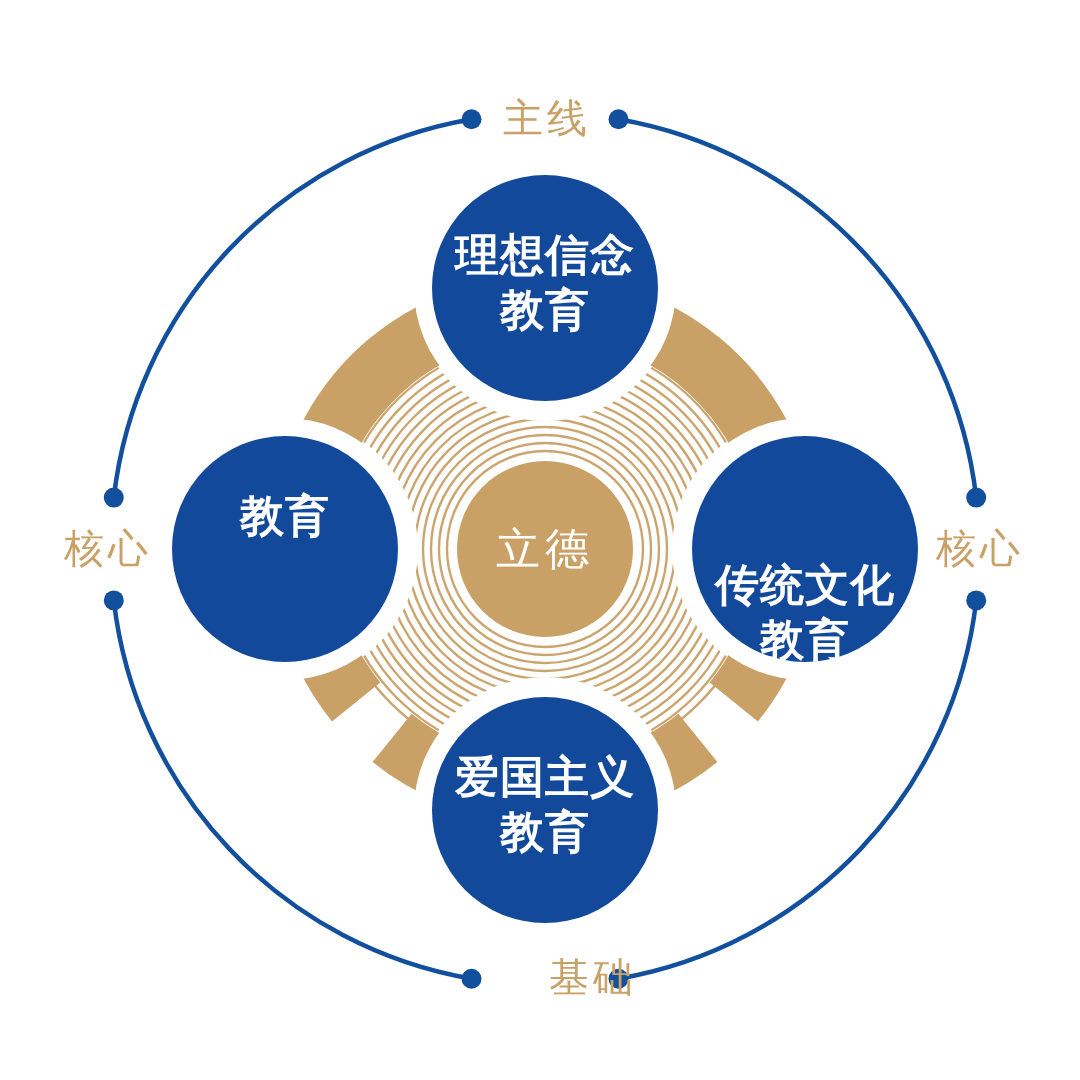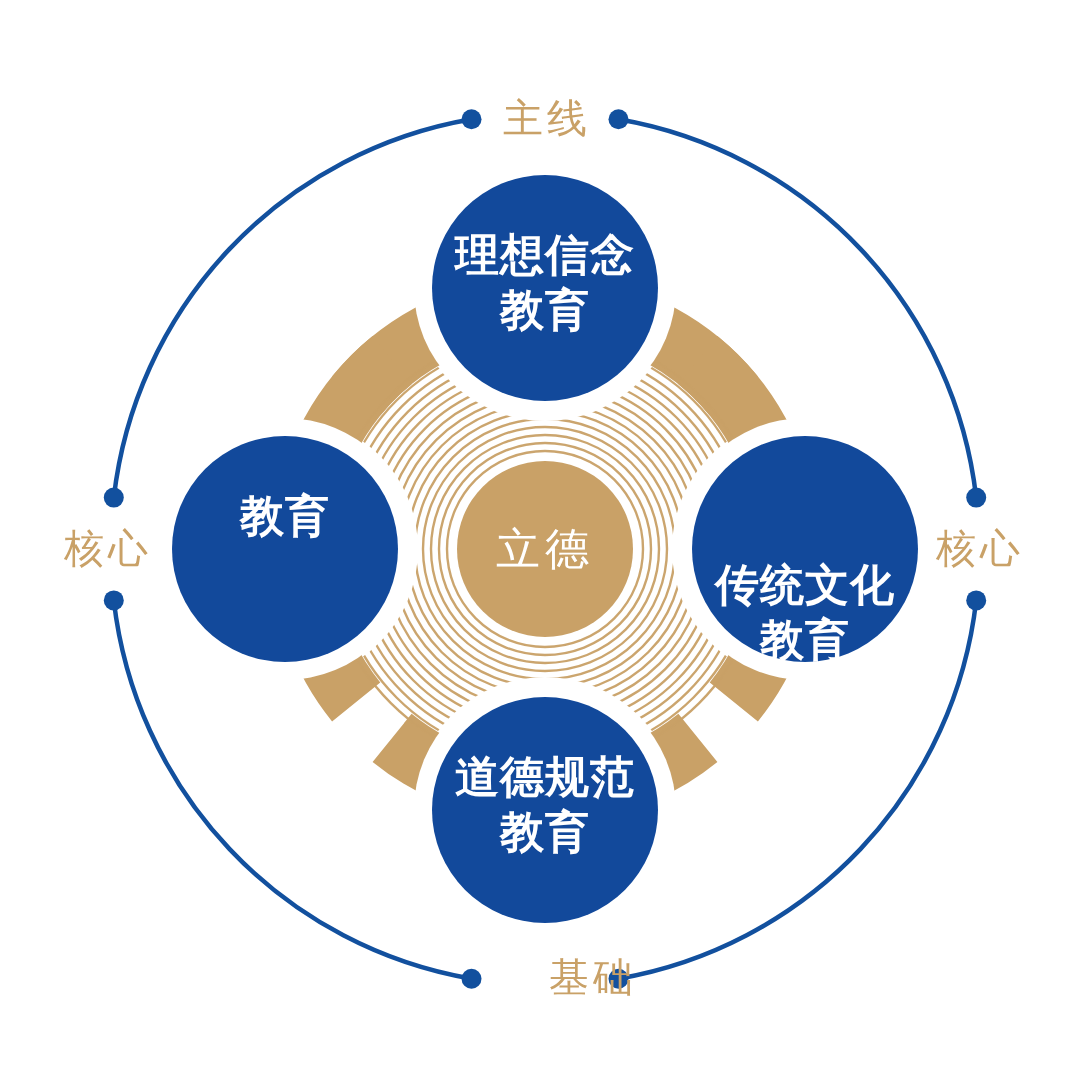--- a/index.html
+++ b/index.html
@@ -172,21 +172,21 @@
   <div class="node-label" style="left:125px; top:489px; width:320px; height:120px;">
     <span>教育</span>
   </div>
 
   <div class="node-label" style="left:645px; top:510px; width:320px; height:120px;margin-top:48px;">
     <span>传统文化</span>
     <span>教育</span>
   </div>
 
   <div class="node-label" style="left:385px; top:750px; width:320px; height:120px;">
-    <span>道德规范</span>
+    <span>爱国主义</span>
     <span>教育</span>
   </div>
 
   <div class="center-label" style="left:425px; top:487px; width:240px; height:124px;">
     <span>立德</span>
   </div>
 
 </div>
 
 </body></html>

